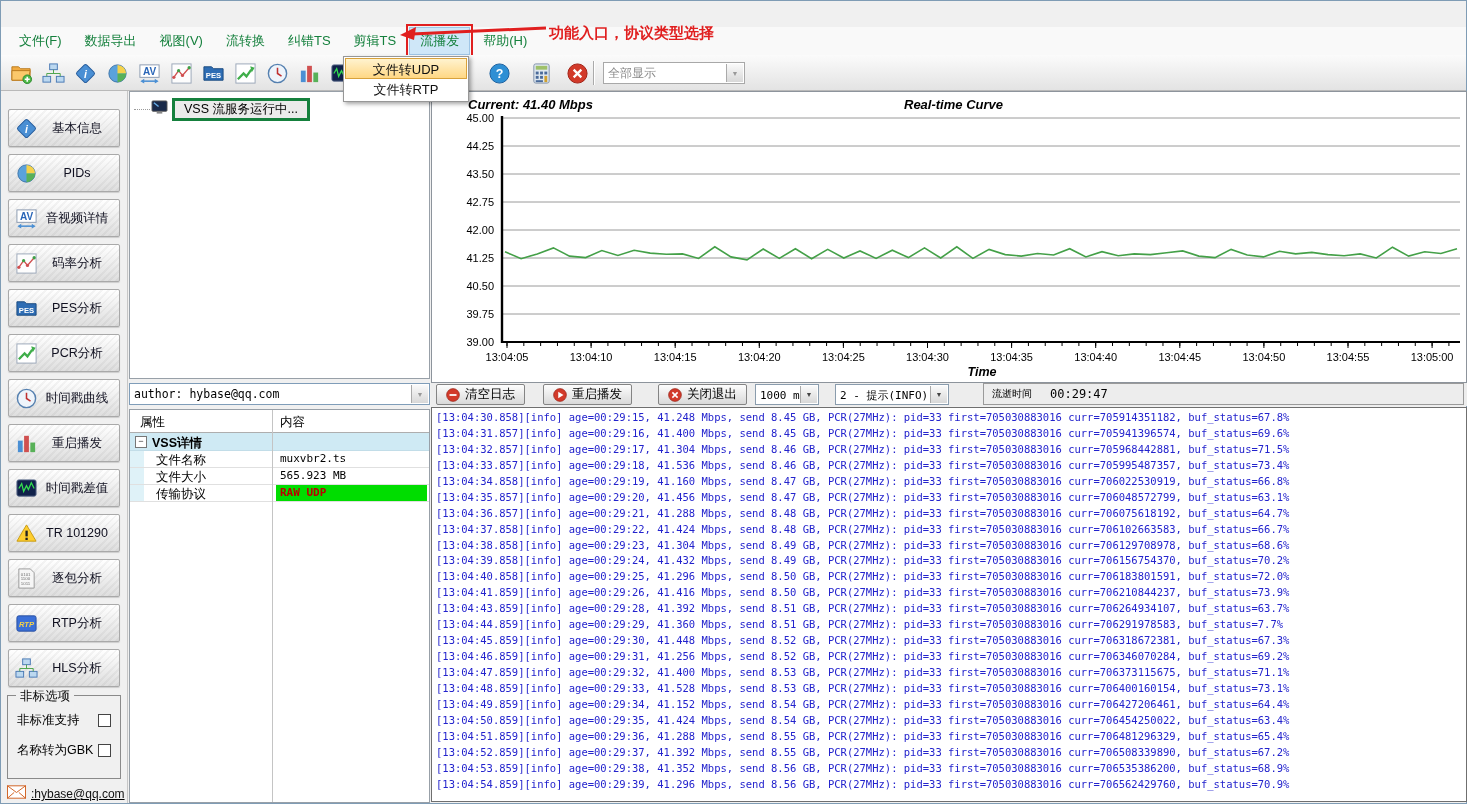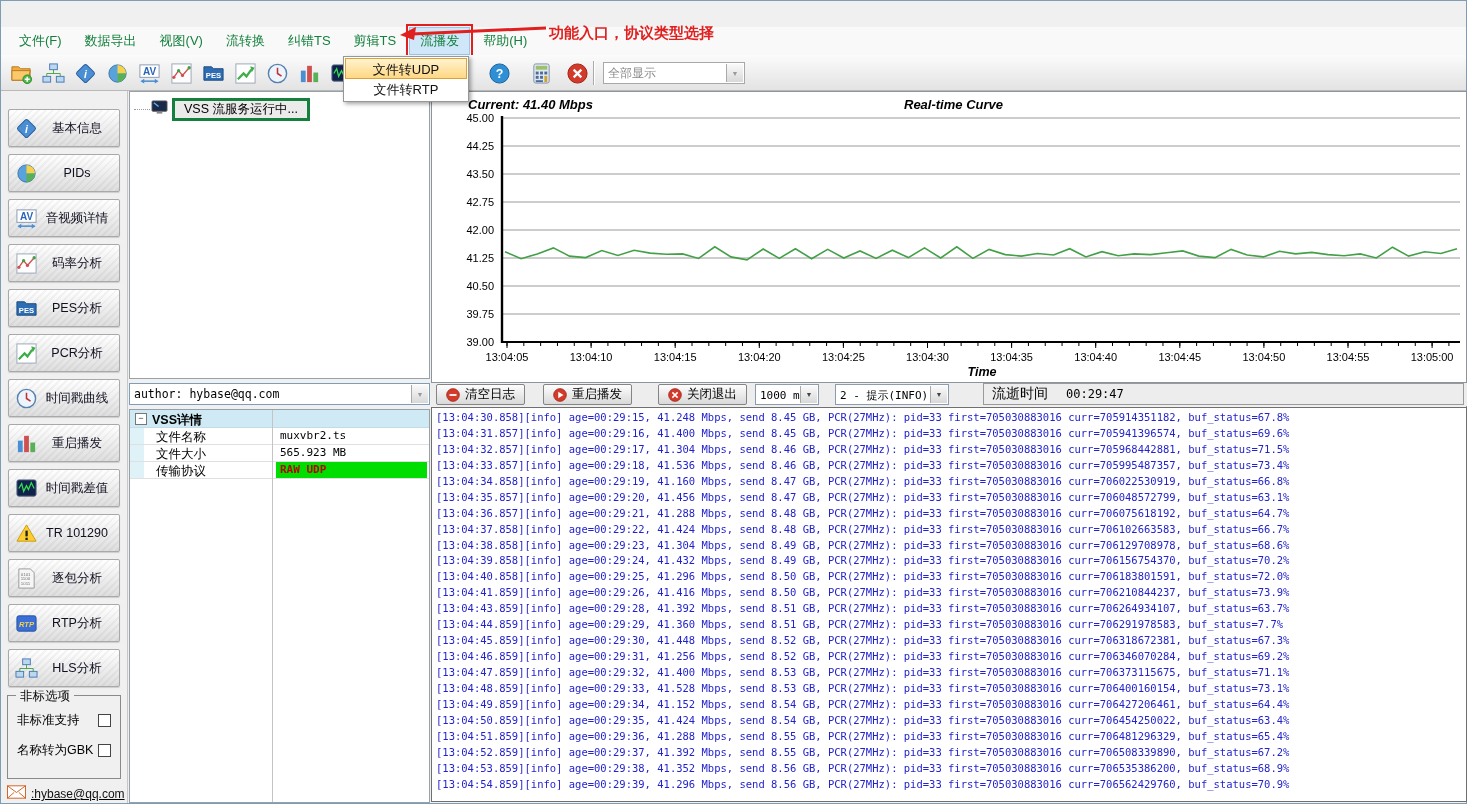--- a/index.html
+++ b/index.html
@@ -105,21 +105,21 @@
                 font-size:12.5px;font-weight:bold;font-style:italic;}
   #controls-row{position:absolute;left:0;top:292px;width:1036px;height:23px;background:#ededed;}
   .ctl-btn{position:absolute;top:1px;height:21px;display:flex;align-items:center;gap:5px;padding:0 9px;
            background:linear-gradient(#fdfdfd,#d9d9d9);border:1px solid #848484;border-radius:2px;
            box-sizing:border-box;font-size:12.5px;white-space:nowrap;}
   #interval-combo{position:absolute;left:324px;top:1px;width:64px;height:21px;}
   #level-combo{position:absolute;left:404px;top:1px;width:114px;height:21px;}
   #interval-combo .cb-text,#level-combo .cb-text{font-family:"DejaVu Sans Mono",monospace;font-size:11px;}
   #elapsed-panel{position:absolute;left:552px;right:3px;top:0;height:22px;border:1px solid #9a9a9a;
                  background:#ededed;display:flex;align-items:center;box-sizing:border-box;}
-  #elapsed-label{font-size:14px;margin-left:8px;}
+  #elapsed-label{font-size:10px;margin-left:8px;}
   #elapsed-value{font-family:"DejaVu Sans Mono",monospace;font-size:12px;margin-left:18px;}
   #log-panel{position:absolute;left:0;top:316px;width:1036px;bottom:1px;background:#fff;
              border:1px solid #6f6f6f;box-sizing:border-box;overflow:hidden;}
   #log-lines{padding:3px 0 0 4px;}
   .log-line{height:15.95px;font-family:"DejaVu Sans Mono",monospace;font-size:10.5px;color:#2323cd;
             white-space:pre;overflow:hidden;}
 </style>
 </head>
 <body>
 
@@ -444,20 +444,24 @@
               <rect x="6" y="12.5" width="6" height="2" fill="#888"></rect>
             </svg></span>
         <span id="tree-label">VSS 流服务运行中...</span>
       </div>
     </div>
     <div id="author-combo" class="combo">
       <span class="cb-text">author: hybase@qq.com</span>
       <span class="cb-btn">▼</span>
     </div>
     <div id="props-panel">
+      <div id="props-header">
+        <span class="h1">属性</span>
+        <span class="h2">内容</span>
+      </div>
       <div id="props-group-row">
         <span id="collapse-box">−</span>
         <span id="props-group-label">VSS详情</span>
       </div>
       <div>
           <div class="prop-row">
             <span class="prop-name">文件名称</span>
             <span class="prop-val">muxvbr2.ts</span>
           </div>
           <div class="prop-row">

